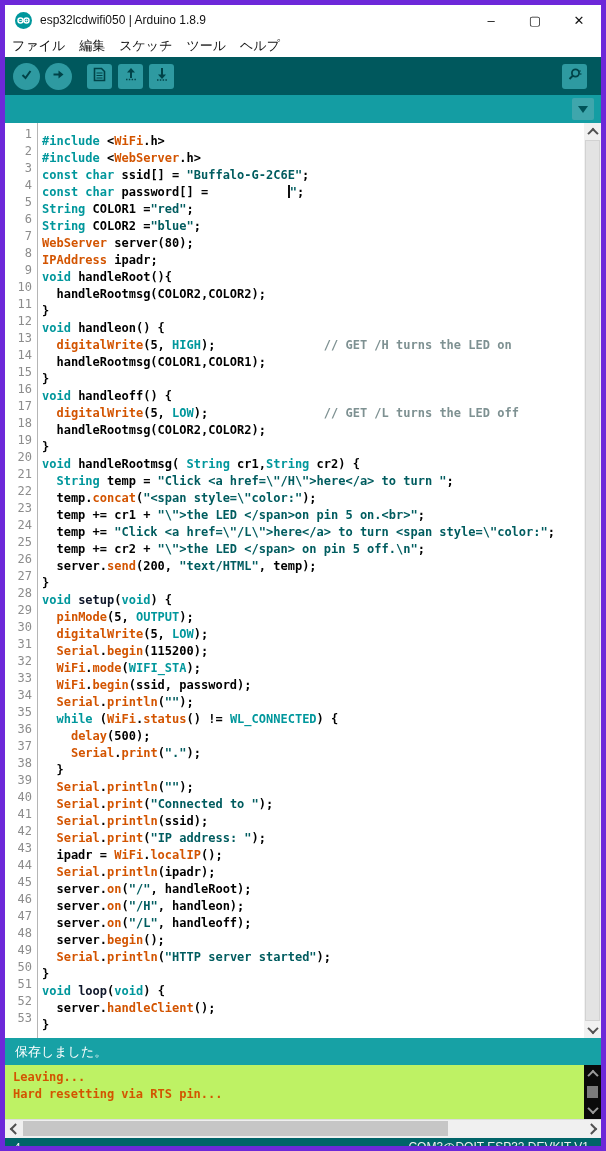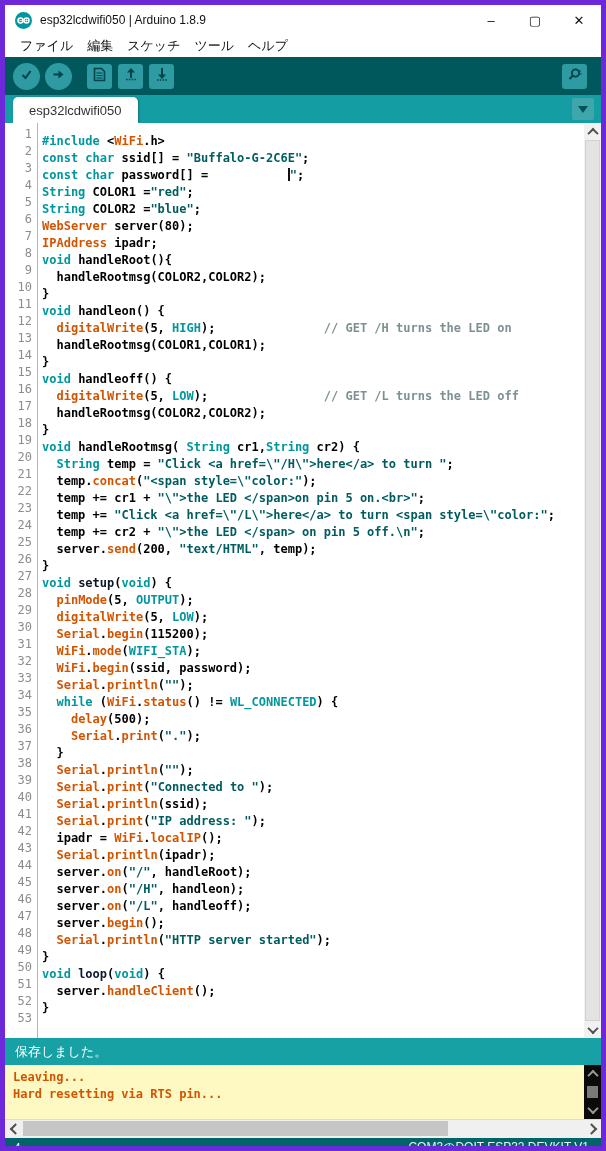--- a/index.html
+++ b/index.html
@@ -11,21 +11,21 @@
   }
   
   .titlebar{height:30px;background:#fff;display:flex;align-items:center;flex:none;}
   .app-icon{width:17px;height:17px;border-radius:50%;background:#00979C;margin:0 8px 0 10px;
     display:flex;align-items:center;justify-content:center;flex:none;}
   .app-icon svg{display:block;}
   .title-text{font-size:12px;color:#111;flex:1 1 auto;white-space:nowrap;overflow:hidden;}
   .winbtn{width:44px;height:30px;display:flex;align-items:center;justify-content:center;
     font-size:13px;color:#111;flex:none;cursor:default;}
   
-  .menubar{height:22px;background:#fff;display:flex;align-items:center;padding-left:8px;flex:none;}
+  .menubar{height:22px;background:#fff;display:flex;align-items:center;padding-left:0;flex:none;}
   .menu-item{font-size:13px;color:#111;padding:0 7px;white-space:nowrap;}
   
   .toolbar{height:38px;background:#00585D;display:flex;align-items:center;padding:0 8px;flex:none;}
   .tbtn{background:#2E9AA1;color:#004348;display:flex;align-items:center;justify-content:center;flex:none;}
   .tbtn.round{width:27px;height:27px;border-radius:50%;margin-right:5px;}
   .tbtn.square{width:25px;height:25px;border-radius:3px;margin-right:6px;}
   .tbtn.first-square{margin-left:10px;}
   .tb-spacer{flex:1 1 auto;}
   
   .tabstrip{height:28px;background:#149DA3;display:flex;align-items:flex-end;padding-left:8px;flex:none;position:relative;}
@@ -48,21 +48,21 @@
   .vscroll{position:absolute;top:0;right:0;bottom:0;width:17px;background:#F1F1F1;}
   .vscroll .arrow{position:absolute;left:0;width:17px;height:17px;display:flex;align-items:center;justify-content:center;}
   .chev{width:6px;height:6px;border-left:2px solid #505050;border-top:2px solid #505050;}
   .chev.up{transform:rotate(45deg) translate(1px,1px);}
   .chev.down{transform:rotate(225deg) translate(1px,1px);}
   .vthumb{position:absolute;left:1px;right:1px;background:#E3E3E3;border:1px solid #d2d2d2;}
   
   .statusbar{height:27px;background:#17A1A5;color:#fff;font-size:13px;display:flex;align-items:center;
     padding-left:10px;flex:none;}
   
-  .console{height:54px;background:#fef9c3;position:relative;flex:none;
+  .console{height:54px;background:#bef264;position:relative;flex:none;
     font-family:"DejaVu Sans Mono","Liberation Mono",monospace;font-size:12px;font-weight:bold;line-height:17px;}
   .console-text{position:absolute;left:8px;top:4px;right:20px;}
   .console-line{color:#D35400;white-space:pre;}
   .cscroll{position:absolute;top:0;right:0;bottom:0;width:17px;background:#0a0a0a;}
   .cscroll .chev{border-color:#9a9a9a;}
   .cthumb{position:absolute;left:3px;right:3px;top:21px;height:12px;background:#7a7a7a;}
   
   .hscroll{height:18px;background:#F0F0F0;position:relative;flex:none;border-top:1px solid #dcdcdc;}
   .hscroll .arrow{position:absolute;top:0;width:17px;height:17px;display:flex;align-items:center;justify-content:center;}
   .chev.left{transform:rotate(-45deg) translate(1px,1px);}
@@ -140,23 +140,20 @@
       <span><svg width="15" height="15" viewBox="0 0 15 15">
             <circle cx="8.5" cy="6" r="3.6" fill="none" stroke="#004348" stroke-width="1.8"></circle>
             <path d="M6 8.5L2.5 12" stroke="#004348" stroke-width="2"></path>
             <circle cx="13" cy="4" r="0.8" fill="#004348"></circle>
             <circle cx="13.8" cy="7" r="0.8" fill="#004348"></circle>
           </svg></span>
     </span>
   </div>
 
   <div class="tabstrip">
-    <span class="tab">
-      <span>esp32lcdwifi050</span>
-    </span>
     <span class="tab-dd">
       <span class="tri-down"></span>
     </span>
   </div>
 
   <div class="editor">
     <div class="editor-inner">
       <div class="gutter" id="gutter">
           <div>1</div>
           <div>2</div>
@@ -207,20 +204,21 @@
           <div>47</div>
           <div>48</div>
           <div>49</div>
           <div>50</div>
           <div>51</div>
           <div>52</div>
           <div>53</div>
         </div>
       <div class="code-col" id="code-col">
           <div class="code-line"><span class="s-k">#include</span><span class="s-t"> &lt;</span><span class="s-f">WiFi</span><span class="s-t">.h&gt;</span></div>
+          <div class="code-line"><span class="s-k">#include</span><span class="s-t"> &lt;</span><span class="s-f">WebServer</span><span class="s-t">.h&gt;</span></div>
           <div class="code-line"><span class="s-k">const</span><span class="s-t"> </span><span class="s-k">char</span><span class="s-t"> ssid[] = </span><span class="s-s">"Buffalo-G-2C6E"</span><span class="s-t">;</span></div>
           <div class="code-line"><span class="s-k">const</span><span class="s-t"> </span><span class="s-k">char</span><span class="s-t"> password[] = </span><span class="s-t">          </span><span class="caret"></span><span class="s-s">"</span><span class="s-t">;</span></div>
           <div class="code-line"><span class="s-k">String</span><span class="s-t"> COLOR1 =</span><span class="s-s">"red"</span><span class="s-t">;</span></div>
           <div class="code-line"><span class="s-k">String</span><span class="s-t"> COLOR2 =</span><span class="s-s">"blue"</span><span class="s-t">;</span></div>
           <div class="code-line"><span class="s-f">WebServer</span><span class="s-t"> server(80);</span></div>
           <div class="code-line"><span class="s-f">IPAddress</span><span class="s-t"> ipadr;</span></div>
           <div class="code-line"><span class="s-k">void</span><span class="s-t"> </span><span class="s-b">handleRoot</span><span class="s-t">(){</span></div>
           <div class="code-line"><span class="s-t">  handleRootmsg(COLOR2,COLOR2);</span></div>
           <div class="code-line"><span class="s-t">}</span></div>
           <div class="code-line"><span class="s-k">void</span><span class="s-t"> </span><span class="s-b">handleon</span><span class="s-t">() {</span></div>

